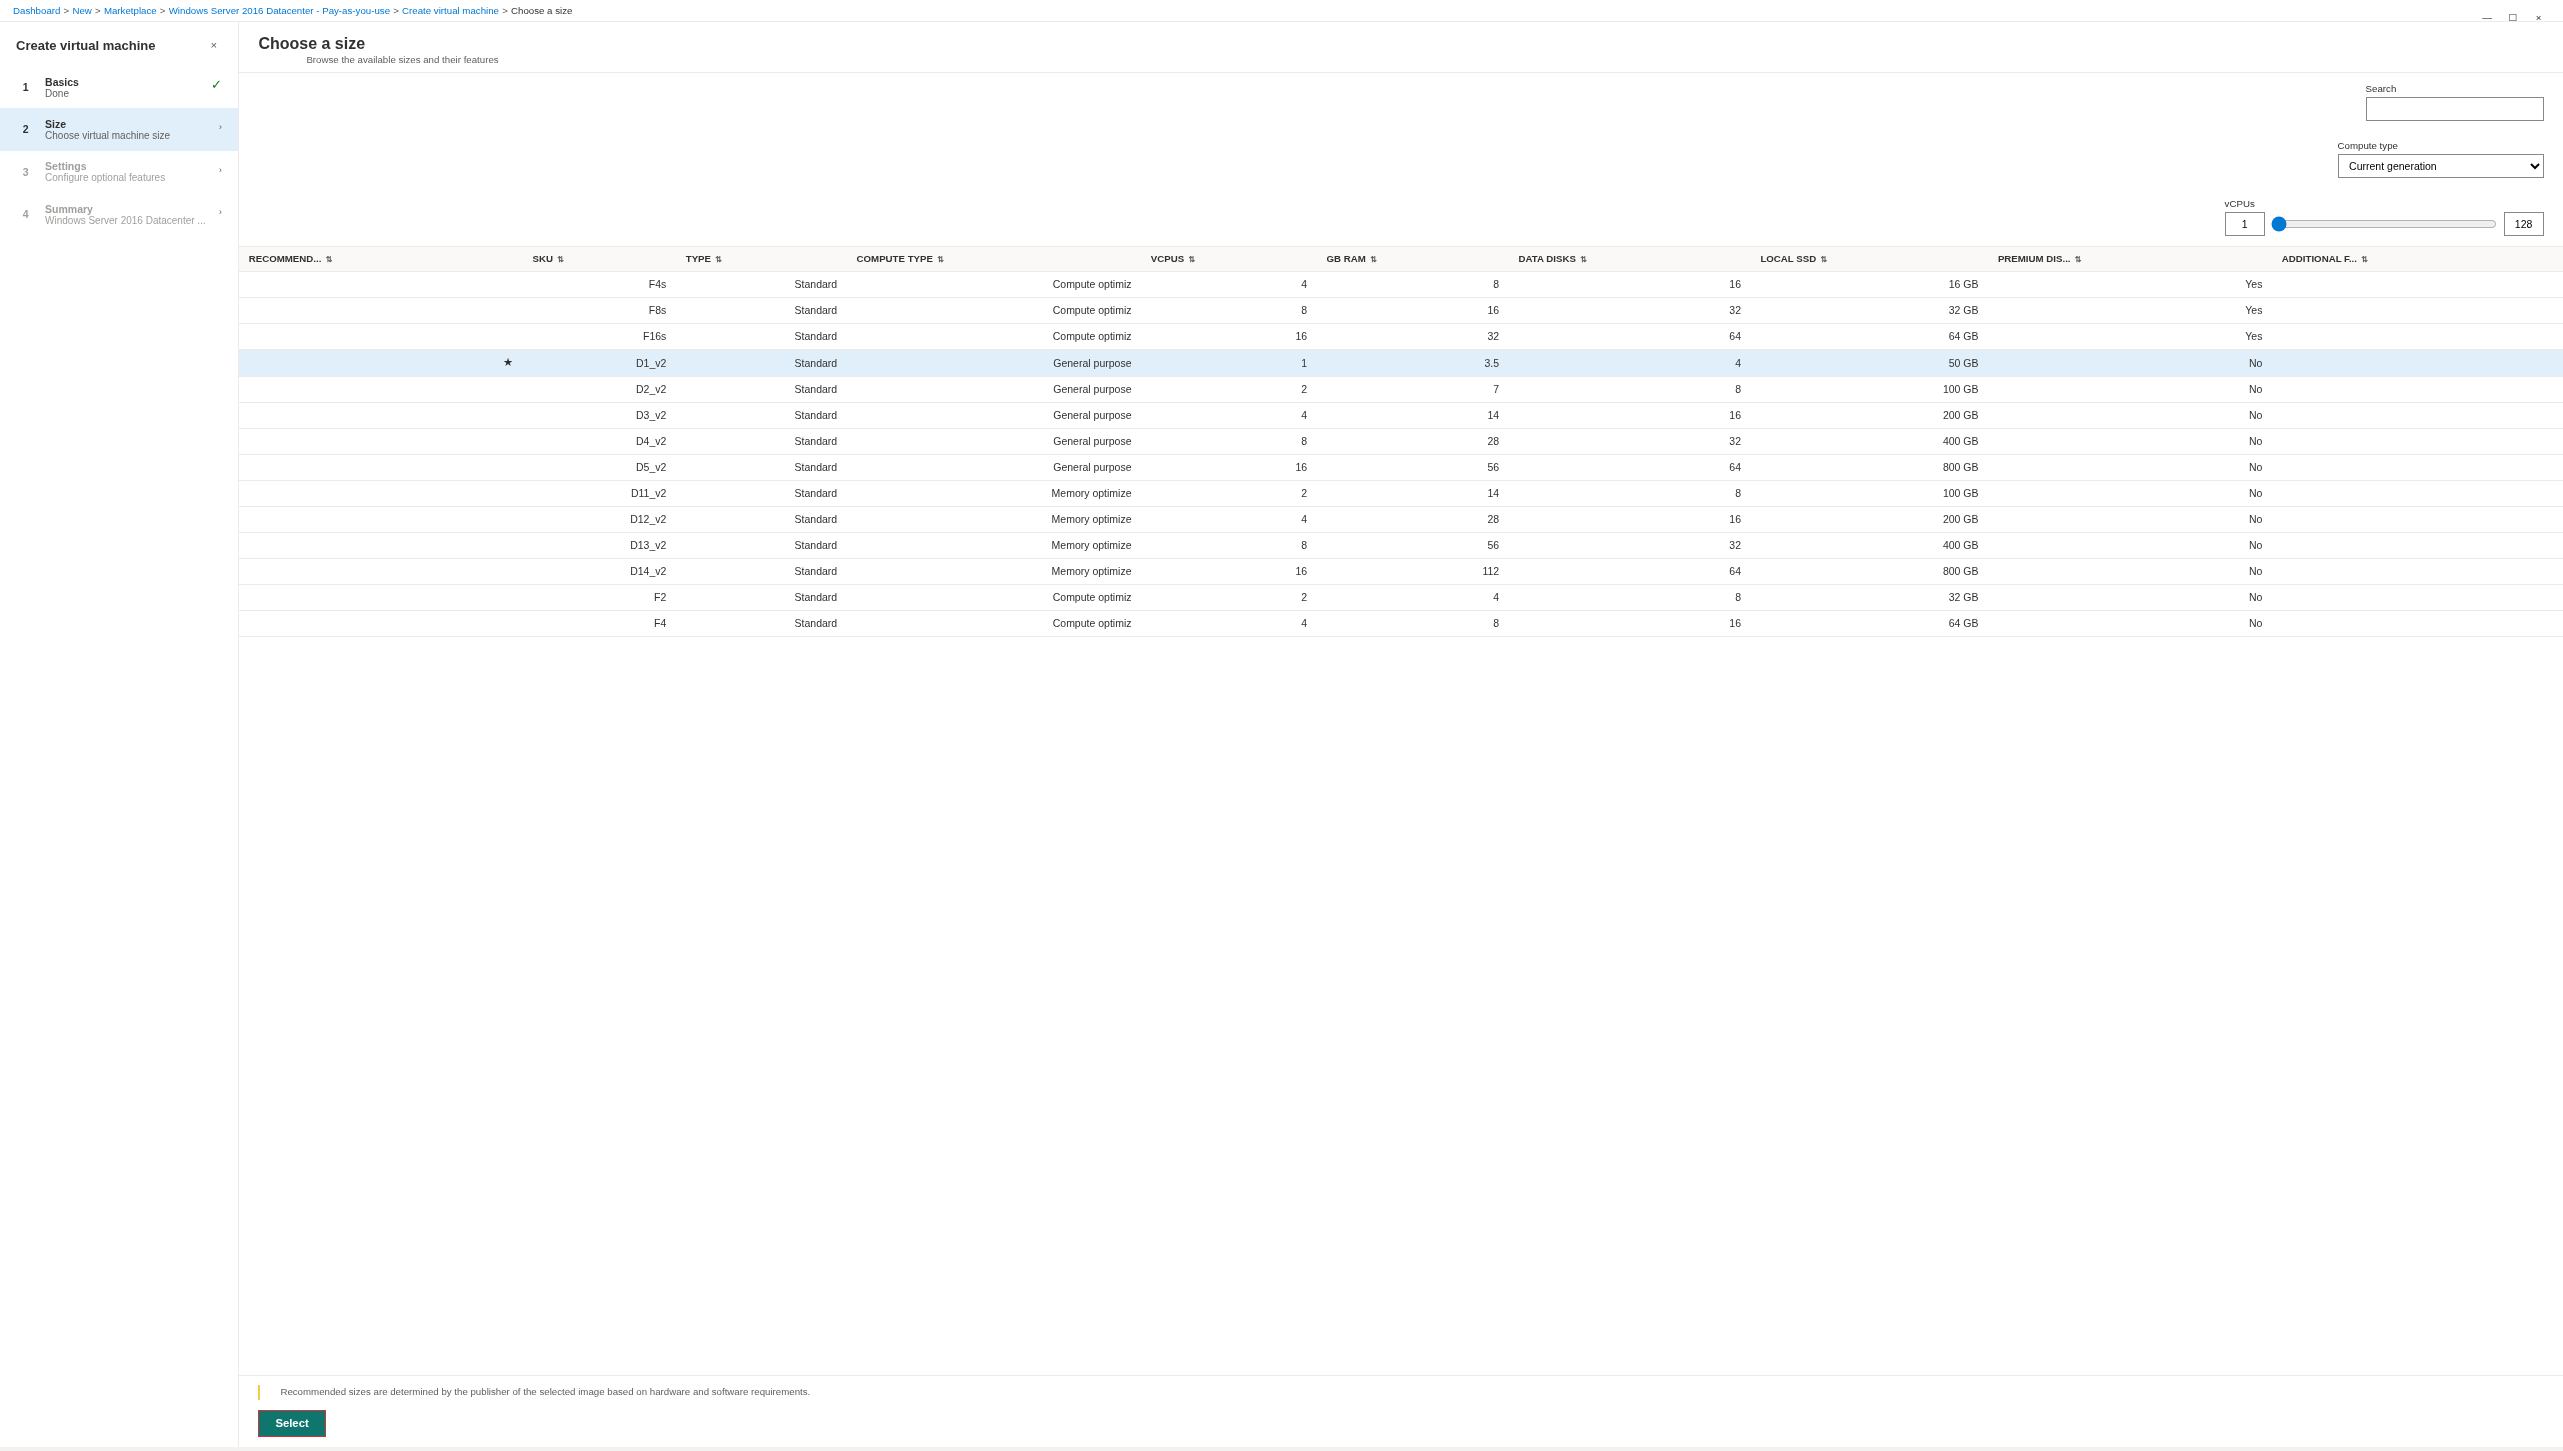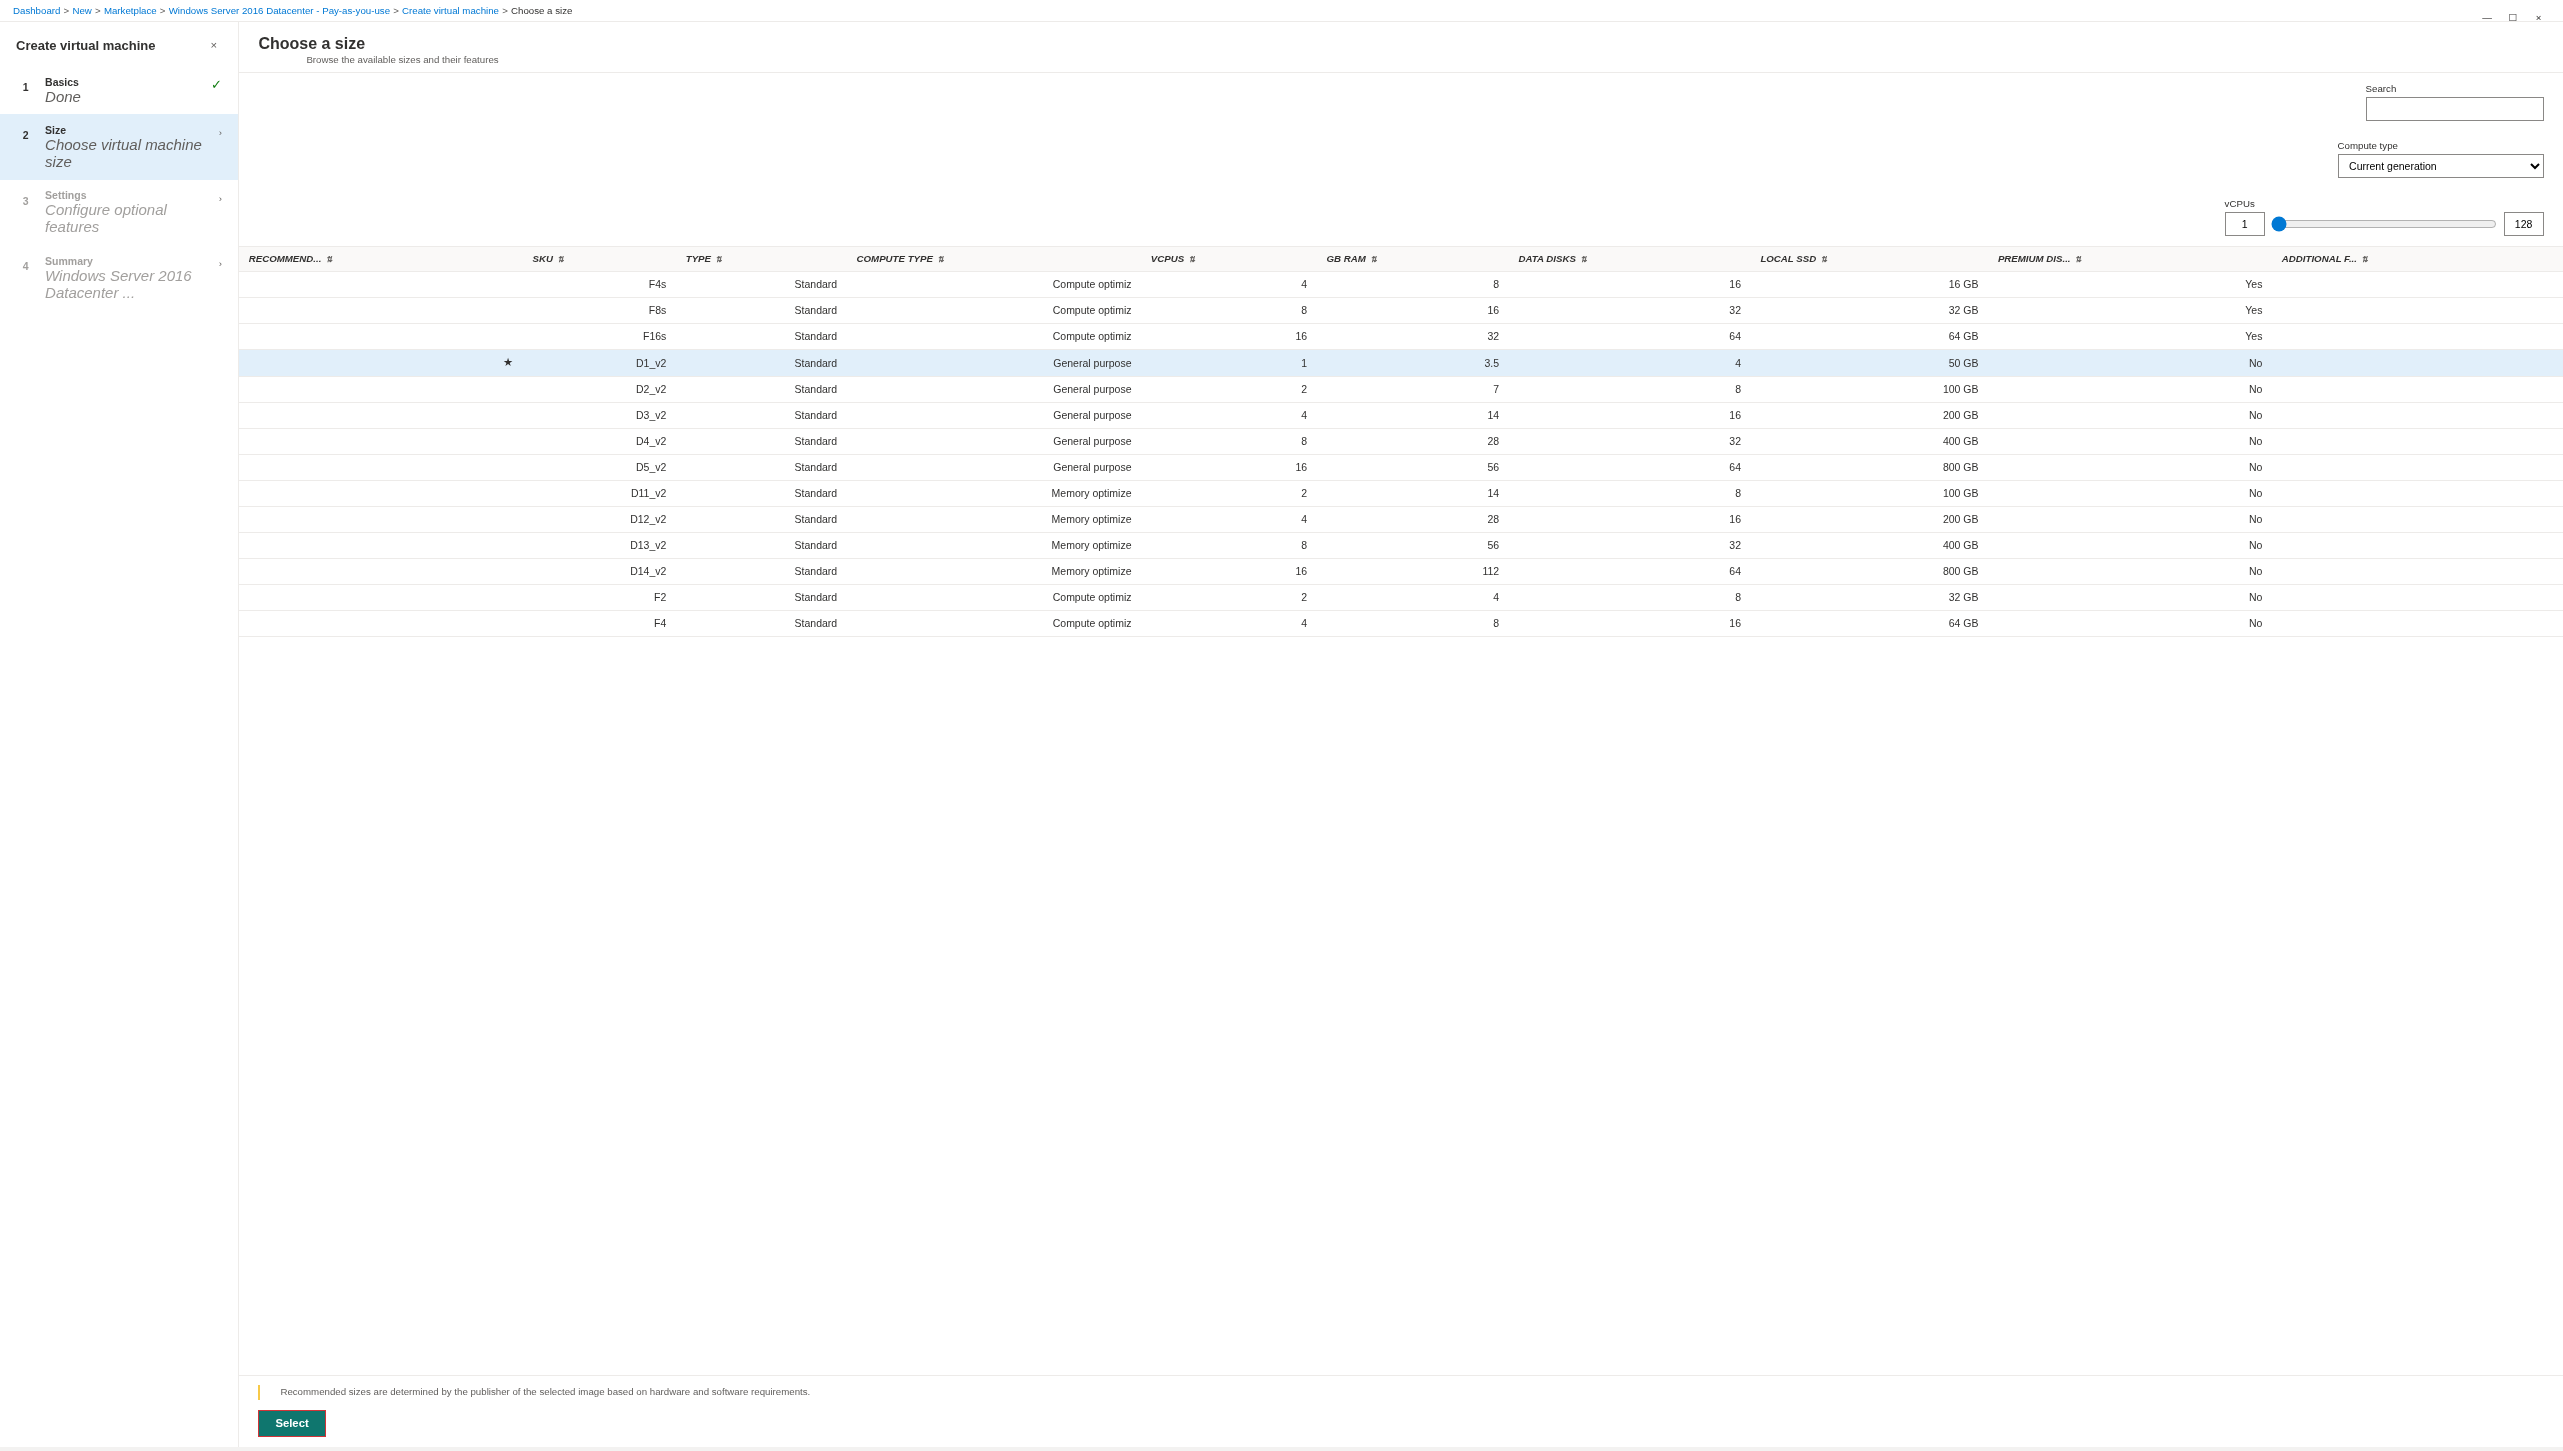--- a/index.html
+++ b/index.html
@@ -74,21 +74,21 @@
       flex-shrink: 0;
       margin-top: 1.6px;
     }
     .step-num.done { background: none; color: #323130; }
     .step-num.active { background: none; color: #323130; }
     .step-num.inactive { background: none; color: #a19f9d; }
 
     .step-content { flex: 1; }
     .step-label { font-weight: 600; font-size: 10.5px; color: #323130; }
     .step-label.inactive { color: #a19f9d; }
-    .step-sublabel { font-size: 15px; color: #605e5c; font-style: italic; }
+    .step-sublabel { font-size: 10px; color: #605e5c; }
     .step-sublabel.inactive { color: #a19f9d; }
 
     .step-check { color: #107c10; font-size: 13px; margin-top: 1.6px; }
     .step-chevron { color: #605e5c; font-size: 9.7px; margin-top: 3.2px; }
 
     
     .right-panel {
       flex: 1;
       display: flex;
       flex-direction: column;
@@ -185,21 +185,20 @@
     }
     thead th {
       padding: 6.5px 9.7px;
       text-align: left;
       font-weight: 600;
       color: #323130;
       font-size: 9.7px;
       white-space: nowrap;
       cursor: pointer;
       user-select: none;
-      font-style: italic;
     }
     thead th .sort-icon { color: #605e5c; font-size: 8px; margin-left: 1.6px; }
 
     tbody tr {
       border-bottom: 0.8px solid #edebe9;
       text-align: right;
     }
     tbody tr.selected { background: #e1effa; }
     tbody td {
       padding: 6.5px 9.7px;

